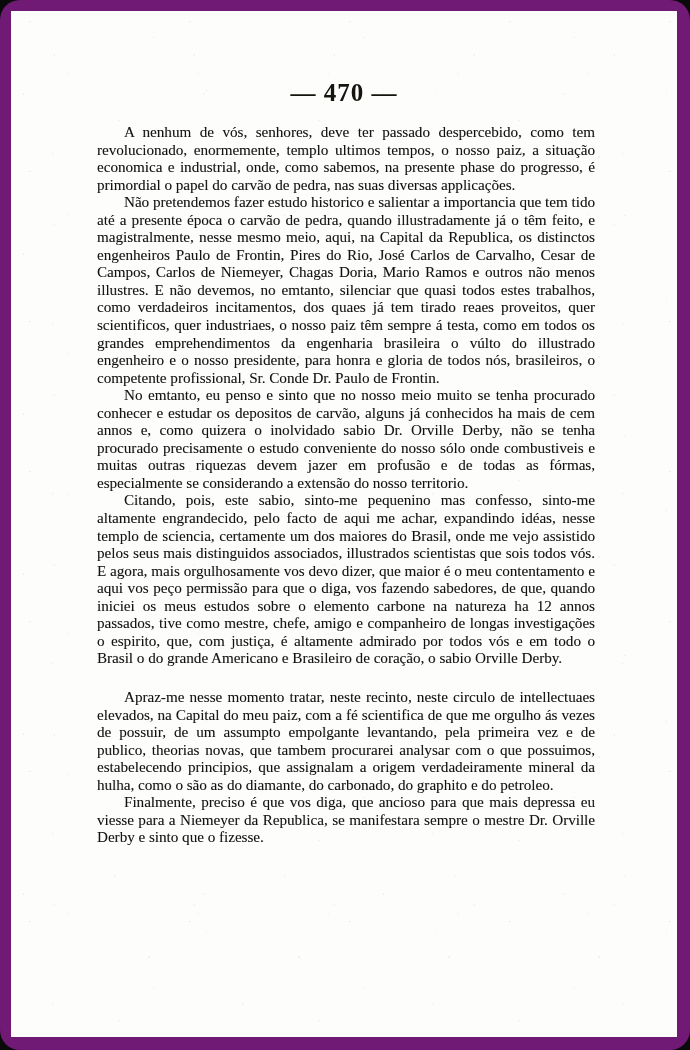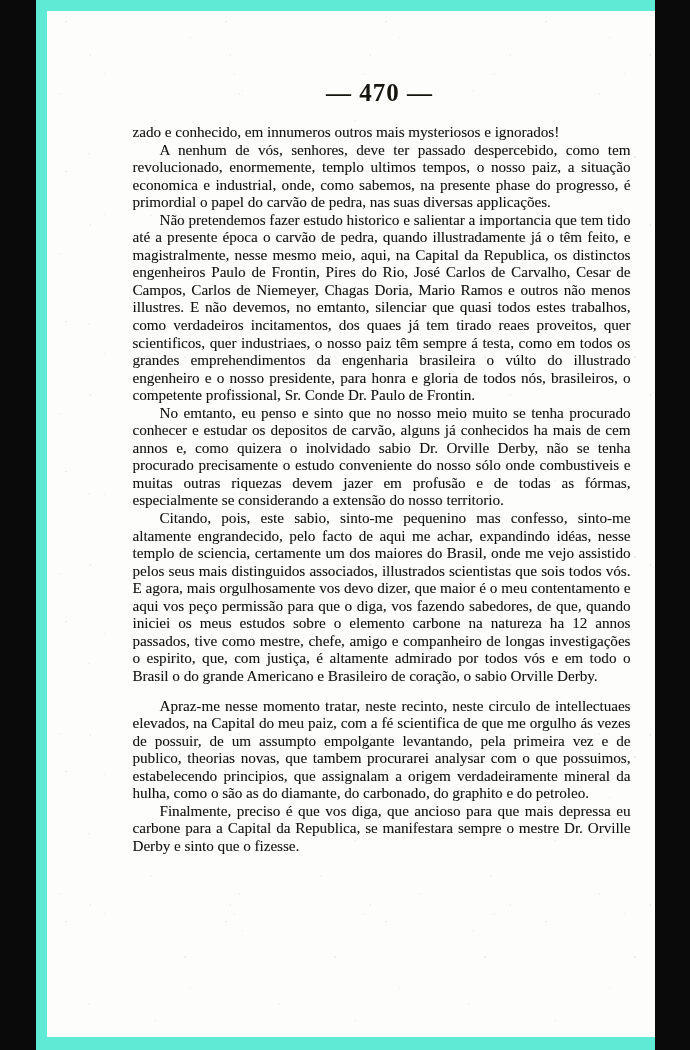--- a/index.html
+++ b/index.html
@@ -4,25 +4,26 @@
 <title>Scanned Page 470</title>
 <style>
   html, body {
     margin: 0;
     padding: 0;
     background: #0a0a0a;
   }
 
   .scan-frame {
     position: relative;
-    width: 619px;
+    width: 690px;
     height: 1050px;
     margin: 0 auto;
-    background: #5eead4;
+    background: #701a75;
     overflow: hidden;
+    border-radius: 20px;
   }
 
   
   .paper {
     position: absolute;
     left: 11px;
     top: 11px;
     width: 666px;
     height: 1026px;
     background: #fdfdfb;
@@ -85,40 +86,39 @@
     hyphens: none;
   }
 
   
   .body-text p.continued {
     text-indent: 0;
   }
 
   
   .body-text p.spaced-above {
-    margin-top: 12px;
+    margin-top: 21px;
   }
 
   
   .body-text p {
     text-shadow: 0.35px 0 0 rgba(20,20,20,0.28);
   }
 </style>
 </head>
 <body>
 
 <div class="scan-frame">
   <div class="paper">
 
     <div class="page-number">— 470 —</div>
 
     <div class="body-text">
-      <p class="continued">zado e conhecido, em innumeros outros mais mysteriosos e ignorados!</p>
       <p>A nenhum de vós, senhores, deve ter passado despercebido, como tem revolucionado, enormemente, templo ultimos tempos, o nosso paiz, a situação economica e industrial, onde, como sabemos, na presente phase do progresso, é primordial o papel do carvão de pedra, nas suas diversas applicações.</p>
       <p>Não pretendemos fazer estudo historico e salientar a importancia que tem tido até a presente época o carvão de pedra, quando illustradamente já o têm feito, e magistralmente, nesse mesmo meio, aqui, na Capital da Republica, os distinctos engenheiros Paulo de Frontin, Pires do Rio, José Carlos de Carvalho, Cesar de Campos, Carlos de Niemeyer, Chagas Doria, Mario Ramos e outros não menos illustres. E não devemos, no emtanto, silenciar que quasi todos estes trabalhos, como verdadeiros incitamentos, dos quaes já tem tirado reaes proveitos, quer scientificos, quer industriaes, o nosso paiz têm sempre á testa, como em todos os grandes emprehendimentos da engenharia brasileira o vúlto do illustrado engenheiro e o nosso presidente, para honra e gloria de todos nós, brasileiros, o competente profissional, Sr. Conde Dr. Paulo de Frontin.</p>
       <p>No emtanto, eu penso e sinto que no nosso meio muito se tenha procurado conhecer e estudar os depositos de carvão, alguns já conhecidos ha mais de cem annos e, como quizera o inolvidado sabio Dr. Orville Derby, não se tenha procurado precisamente o estudo conveniente do nosso sólo onde combustiveis e muitas outras riquezas devem jazer em profusão e de todas as fórmas, especialmente se considerando a extensão do nosso territorio.</p>
       <p>Citando, pois, este sabio, sinto-me pequenino mas confesso, sinto-me altamente engrandecido, pelo facto de aqui me achar, expandindo idéas, nesse templo de sciencia, certamente um dos maiores do Brasil, onde me vejo assistido pelos seus mais distinguidos associados, illustrados scientistas que sois todos vós. E agora, mais orgulhosamente vos devo dizer, que maior é o meu contentamento e aqui vos peço permissão para que o diga, vos fazendo sabedores, de que, quando iniciei os meus estudos sobre o elemento carbone na natureza ha 12 annos passados, tive como mestre, chefe, amigo e companheiro de longas investigações o espirito, que, com justiça, é altamente admirado por todos vós e em todo o Brasil o do grande Americano e Brasileiro de coração, o sabio Orville Derby.</p>
       <p class="spaced-above">Apraz-me nesse momento tratar, neste recinto, neste circulo de intellectuaes elevados, na Capital do meu paiz, com a fé scientifica de que me orgulho ás vezes de possuir, de um assumpto empolgante levantando, pela primeira vez e de publico, theorias novas, que tambem procurarei analysar com o que possuimos, estabelecendo principios, que assignalam a origem verdadeiramente mineral da hulha, como o são as do diamante, do carbonado, do graphito e do petroleo.</p>
-      <p>Finalmente, preciso é que vos diga, que ancioso para que mais depressa eu carbone para a Capital da Republica, se manifestara sempre o mestre Dr. Orville Derby e sinto que o fizesse.</p>
+      <p>Finalmente, preciso é que vos diga, que ancioso para que mais depressa eu viesse para a Niemeyer da Republica, se manifestara sempre o mestre Dr. Orville Derby e sinto que o fizesse.</p>
     </div>
 
   </div>
 </div>
 
 </body></html>

